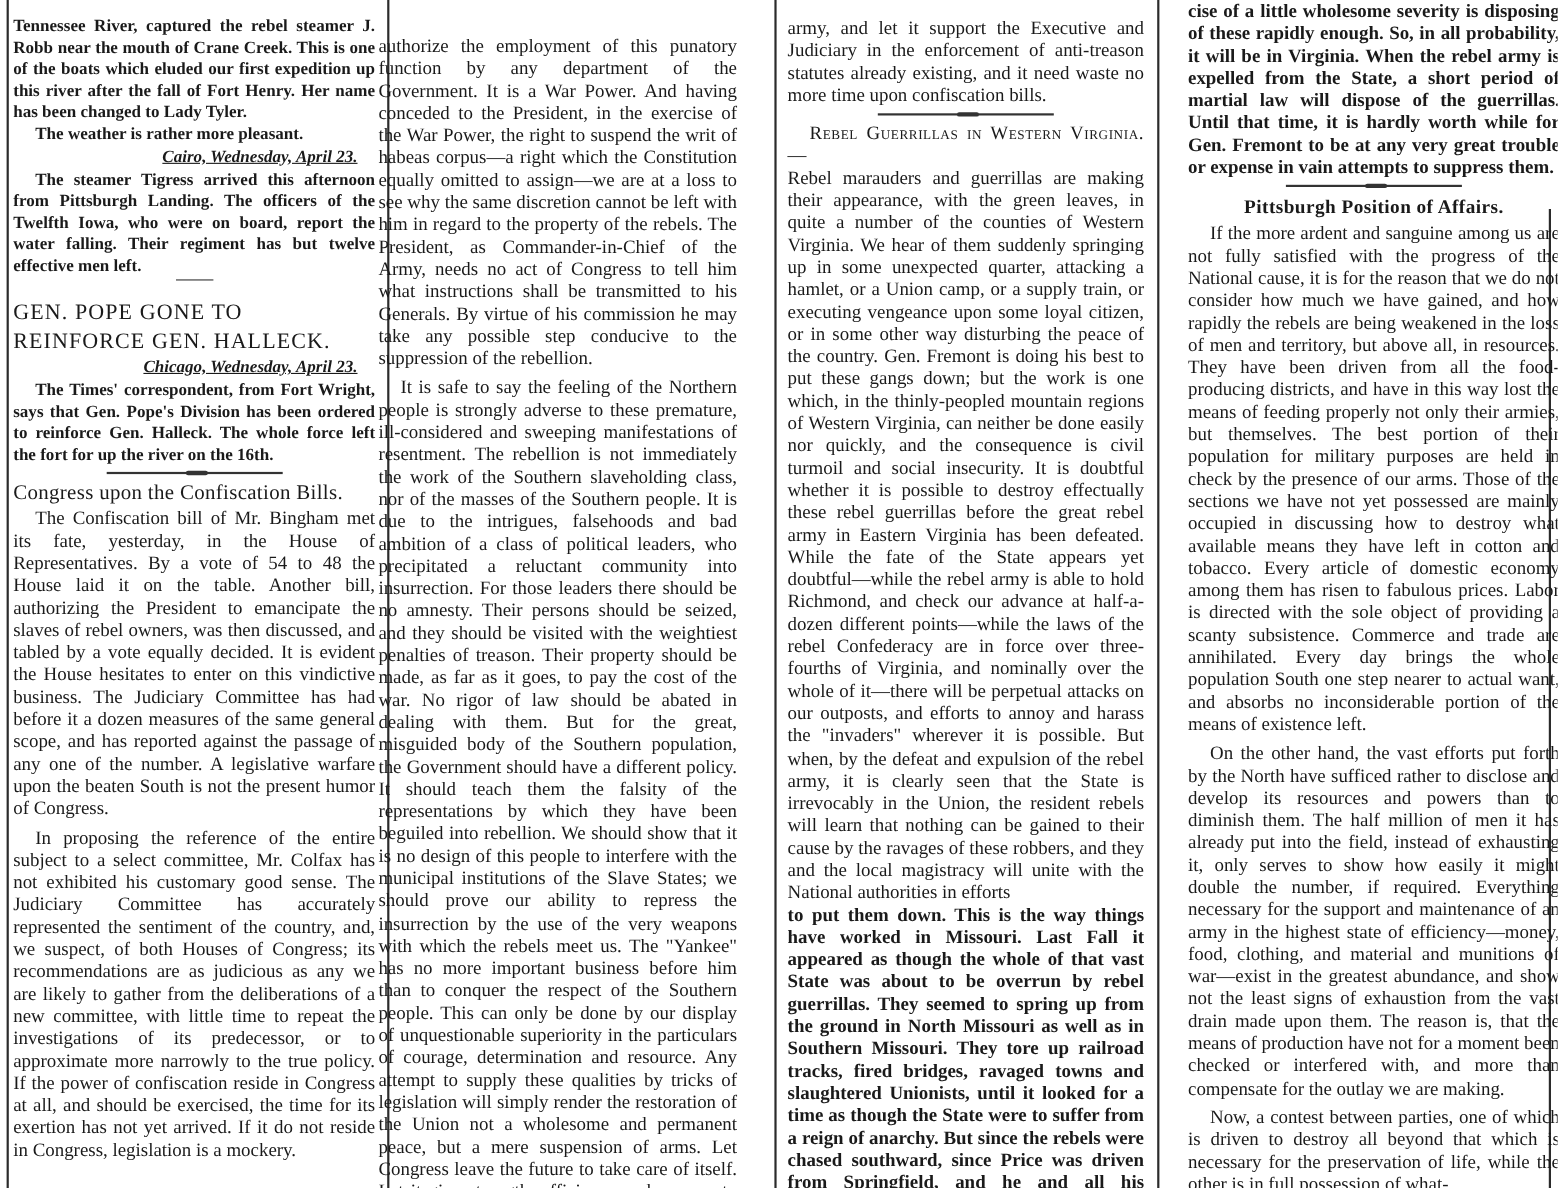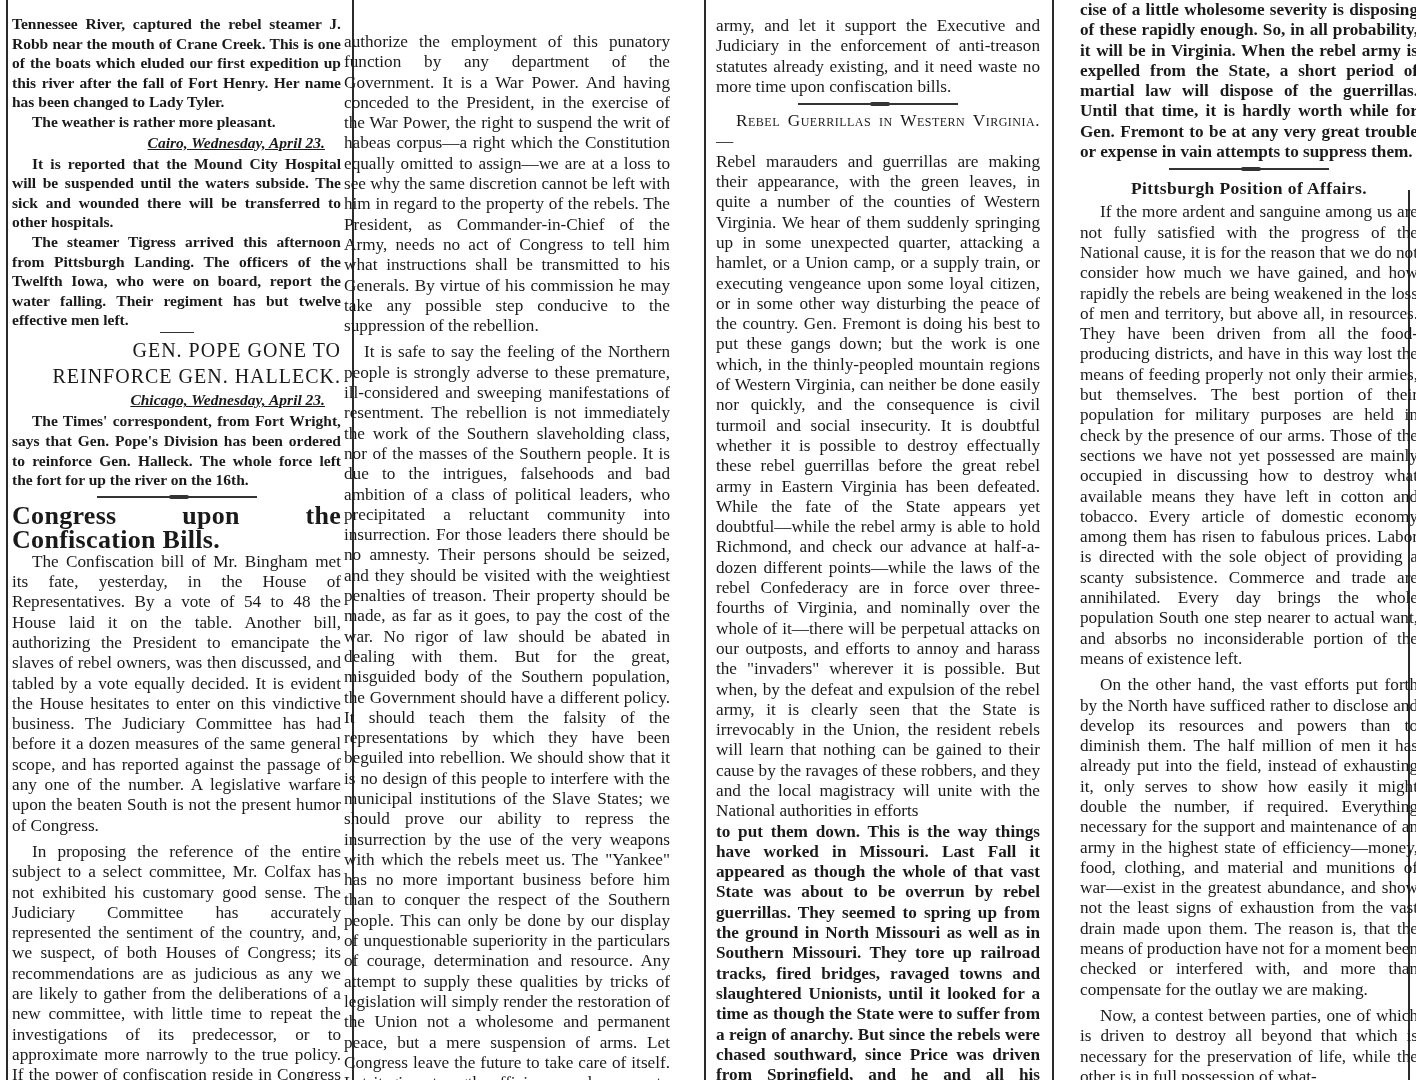--- a/index.html
+++ b/index.html
@@ -20,26 +20,26 @@
   #col1 { left:10px;  width:335px; padding:14px 4px 0 2px; }
   #col2 { left:340px; width:334px; padding:10px 4px 0 4px;margin-top:22px; }
   #col3 { left:712px; width:334px; padding:16px 6px 0 4px; }
   #col4 { left:1062px; width:350px; padding:0 6px 0 6px;margin-left:12px; }
   .rule-v { position:absolute; top:0; width:1.5px; background:#2b2b2b; }
   p { margin:0; text-indent:0; }
   p.ind { text-indent:20px; }
   .dateline { text-align:right; padding-right:16px; font-style:italic;text-decoration:underline; }
   .sc { font-variant:small-caps; }
   .bold-head {
-    font-weight:bold; font-size:26px; line-height:24px; margin:2px 0 0 0;
+    font-weight:normal; font-size:19px; line-height:24px; margin:2px 0 0 0;
     letter-spacing:0.3px;
   }
   .caps-head {
-    font-size:20px; line-height:26px; text-align:right; letter-spacing:1px;
-    margin:4px 0 0 0;
+    font-size:20px; line-height:26px; text-align:left; letter-spacing:1px;
+    margin:16px 0 0 0;
   }
   .center-head { text-align:center; font-weight:bold; font-size:17.5px; line-height:24px; margin:4px 0 2px 0; letter-spacing:0.4px; }
   .dash {
     width:160px; height:2px; background:#333; margin:6px auto 6px auto; position:relative;
   }
   .dash.short { width:34px; height:1.5px; margin:2px auto 0 auto; }
   .dash::after { content:""; position:absolute; left:45%; top:-1px; width:20px; height:4px; background:#333; border-radius:2px; }
   .dash.short::after { display:none; }
   .heavy { font-weight:bold; }
   .spacer6 { height:6px; }
@@ -50,21 +50,20 @@
 <div class="rule-v" style="left:6px; height:1080px;"></div>
 <div class="rule-v" style="left:352px; height:1080px;"></div>
 <div class="rule-v" style="left:704px; height:1080px;"></div>
 <div class="rule-v" style="left:1052px; height:1080px;"></div>
 <div class="rule-v" style="left:1408px; top:190px; height:890px;"></div>
 
 <div id="col1" class="col">
   <p class="heavy" style="font-size:15.5px; line-height:19.6px;">Tennessee River, captured the rebel steamer J. Robb near the mouth of Crane Creek. This is one of the boats which eluded our first expedition up this river after the fall of Fort Henry. Her name has been changed to Lady Tyler.</p>
   <p class="ind heavy" style="font-size:15.5px; line-height:19.6px;">The weather is rather more pleasant.</p>
   <p class="dateline heavy" style="font-size:15.5px; line-height:22px;">Cairo, Wednesday, April 23.</p>
-  <p class="ind heavy" style="font-size:15.5px; line-height:19.6px;">It is reported that the Mound City Hospital will be suspended until the waters subside. The sick and wounded there will be transferred to other hospitals.</p>
   <p class="ind heavy" style="font-size:15.5px; line-height:19.6px;">The steamer Tigress arrived this afternoon from Pittsburgh Landing. The officers of the Twelfth Iowa, who were on board, report the water falling. Their regiment has but twelve effective men left.</p>
   <div class="dash short"></div>
   <p class="caps-head">GEN. POPE GONE TO REINFORCE GEN. HALLECK.</p>
   <p class="dateline heavy" style="font-size:15.5px; line-height:22px;">Chicago, Wednesday, April 23.</p>
   <p class="ind heavy" style="font-size:15.5px; line-height:19.6px;">The Times' correspondent, from Fort Wright, says that Gen. Pope's Division has been ordered to reinforce Gen. Halleck. The whole force left the fort for up the river on the 16th.</p>
   <div class="dash"></div>
   <p class="bold-head">Congress upon the Confiscation Bills.</p>
   <p class="ind">The Confiscation bill of Mr. Bingham met its fate, yesterday, in the House of Representatives. By a vote of 54 to 48 the House laid it on the table. Another bill, authorizing the President to emancipate the slaves of rebel owners, was then discussed, and tabled by a vote equally decided. It is evident the House hesitates to enter on this vindictive business. The Judiciary Committee has had before it a dozen measures of the same general scope, and has reported against the passage of any one of the number. A legislative warfare upon the beaten South is not the present humor of Congress.</p>
   <div class="spacer6"></div>
   <p class="ind">In proposing the reference of the entire subject to a select committee, Mr. Colfax has not exhibited his customary good sense. The Judiciary Committee has accurately represented the sentiment of the country, and, we suspect, of both Houses of Congress; its recommendations are as judicious as any we are likely to gather from the deliberations of a new committee, with little time to repeat the investigations of its predecessor, or to approximate more narrowly to the true policy. If the power of confiscation reside in Congress at all, and should be exercised, the time for its exertion has not yet arrived. If it do not reside in Congress, legislation is a mockery.</p>

